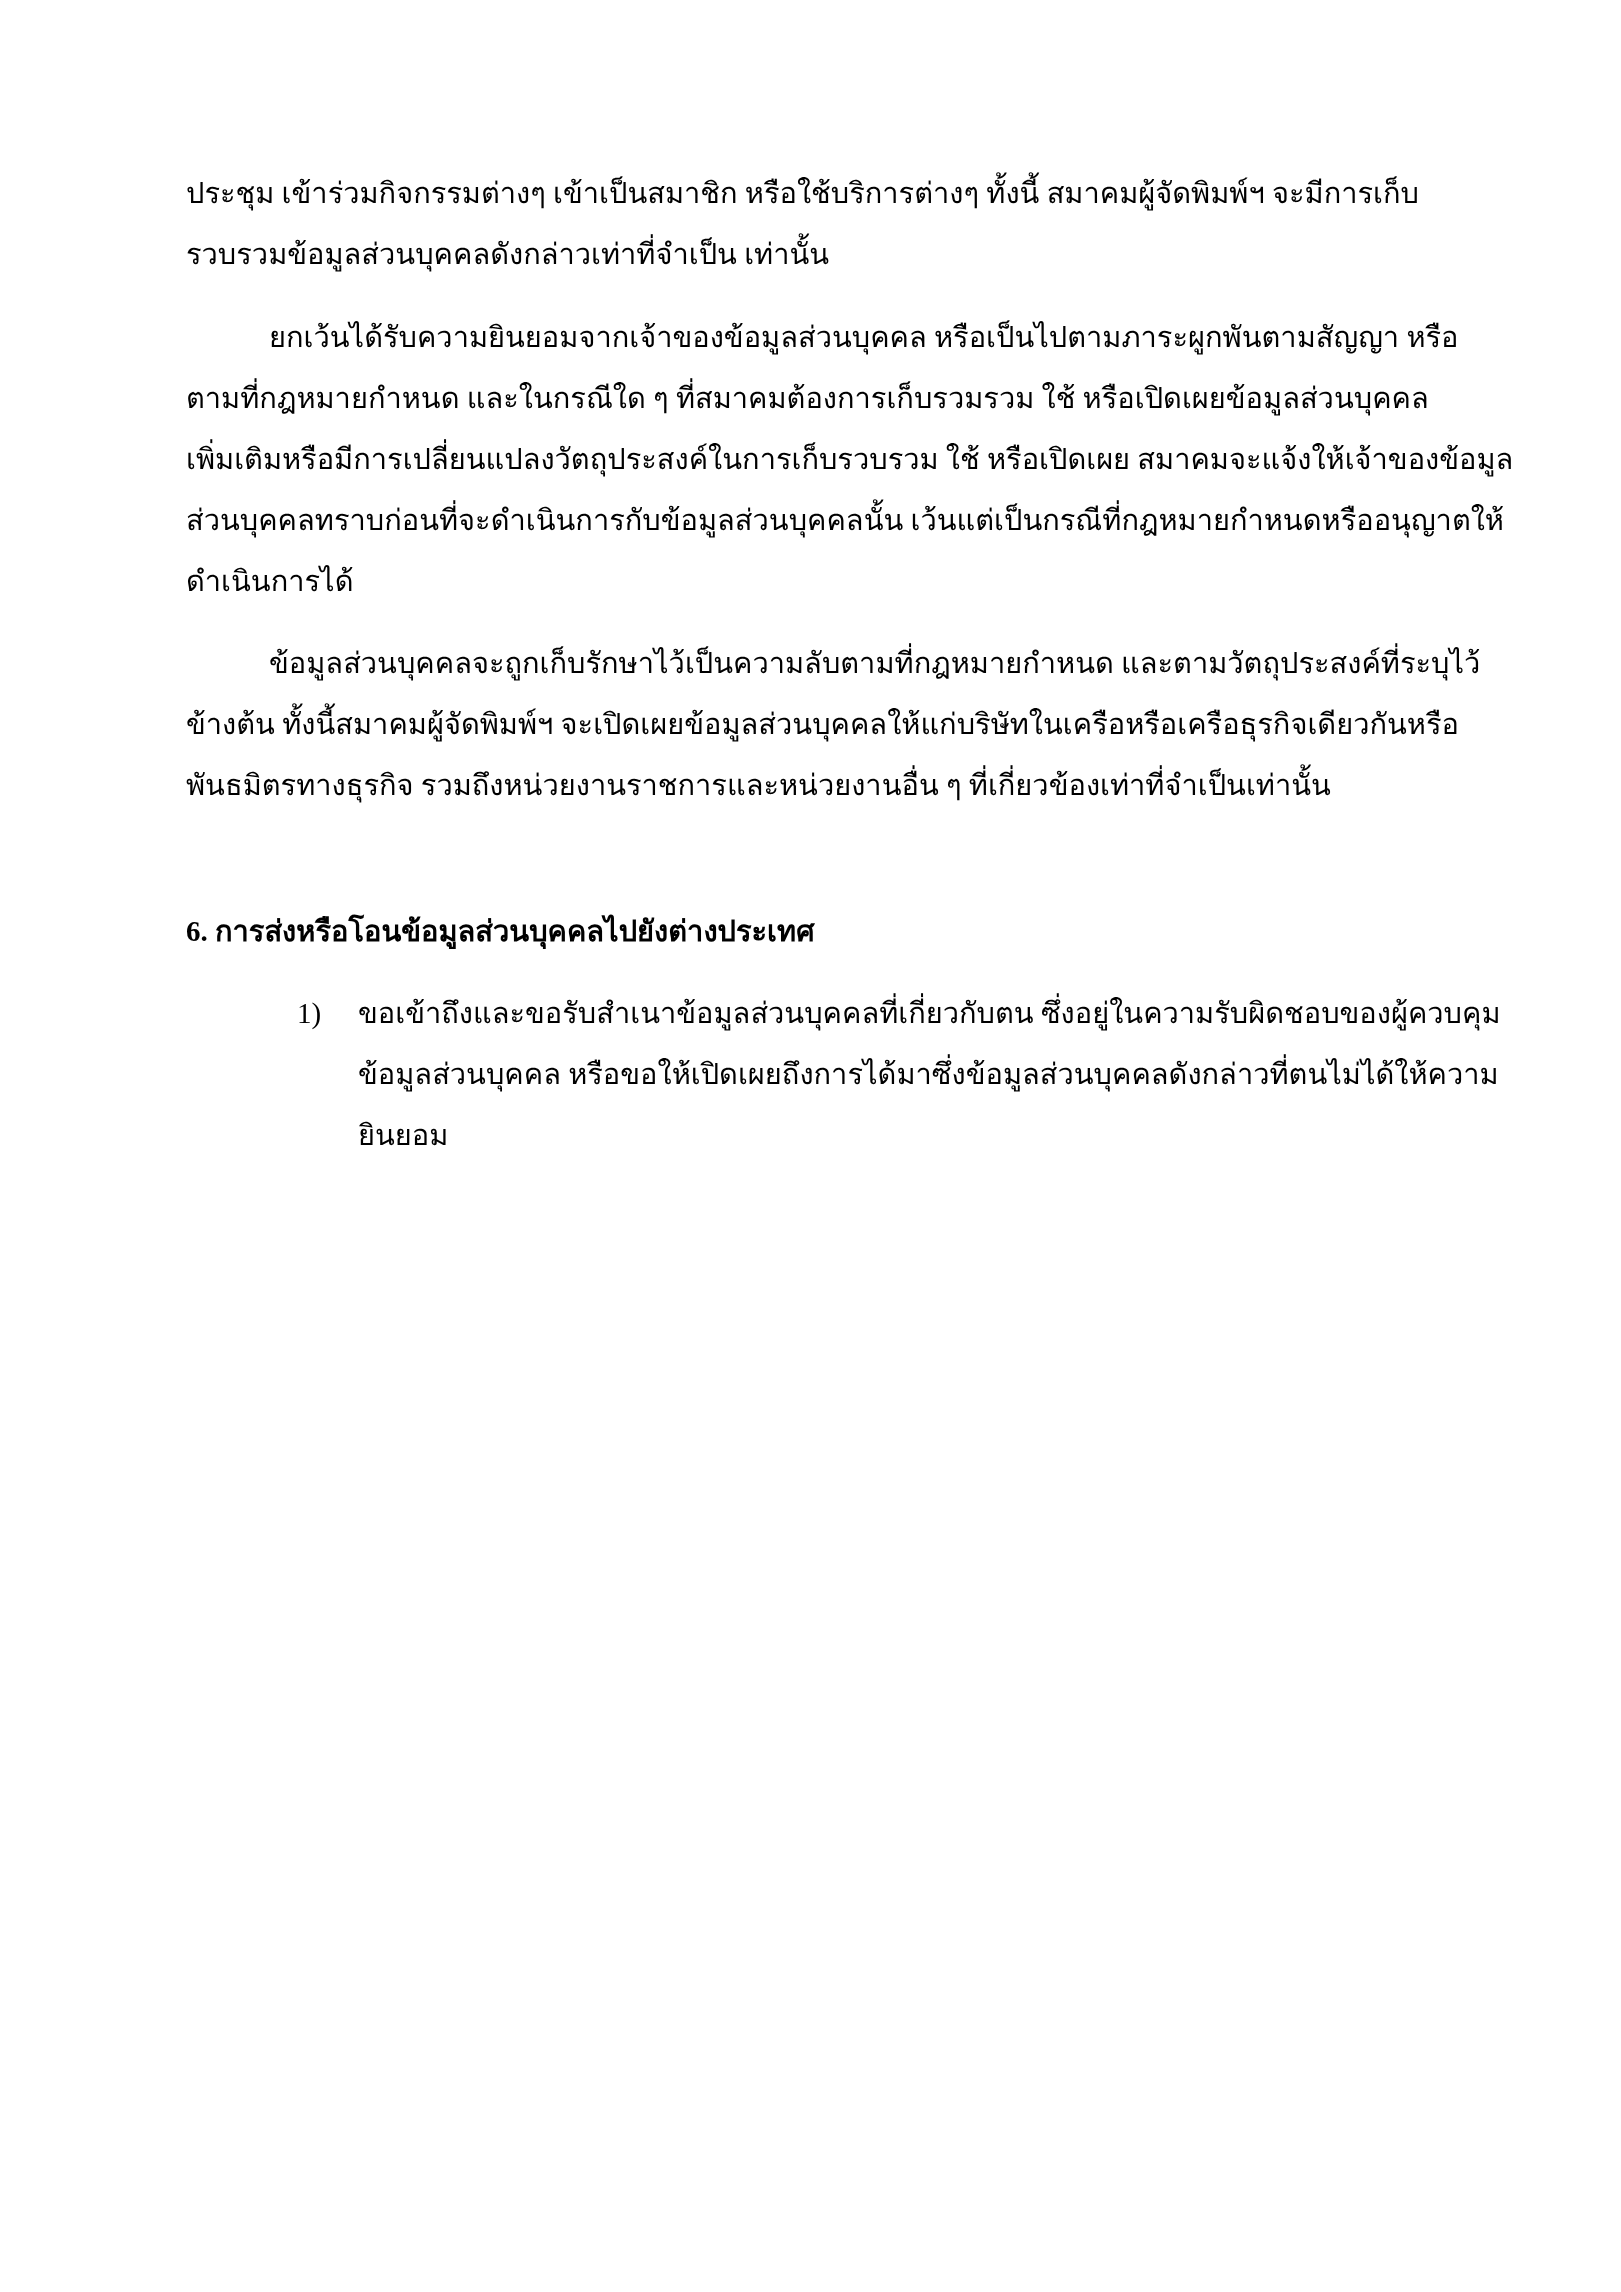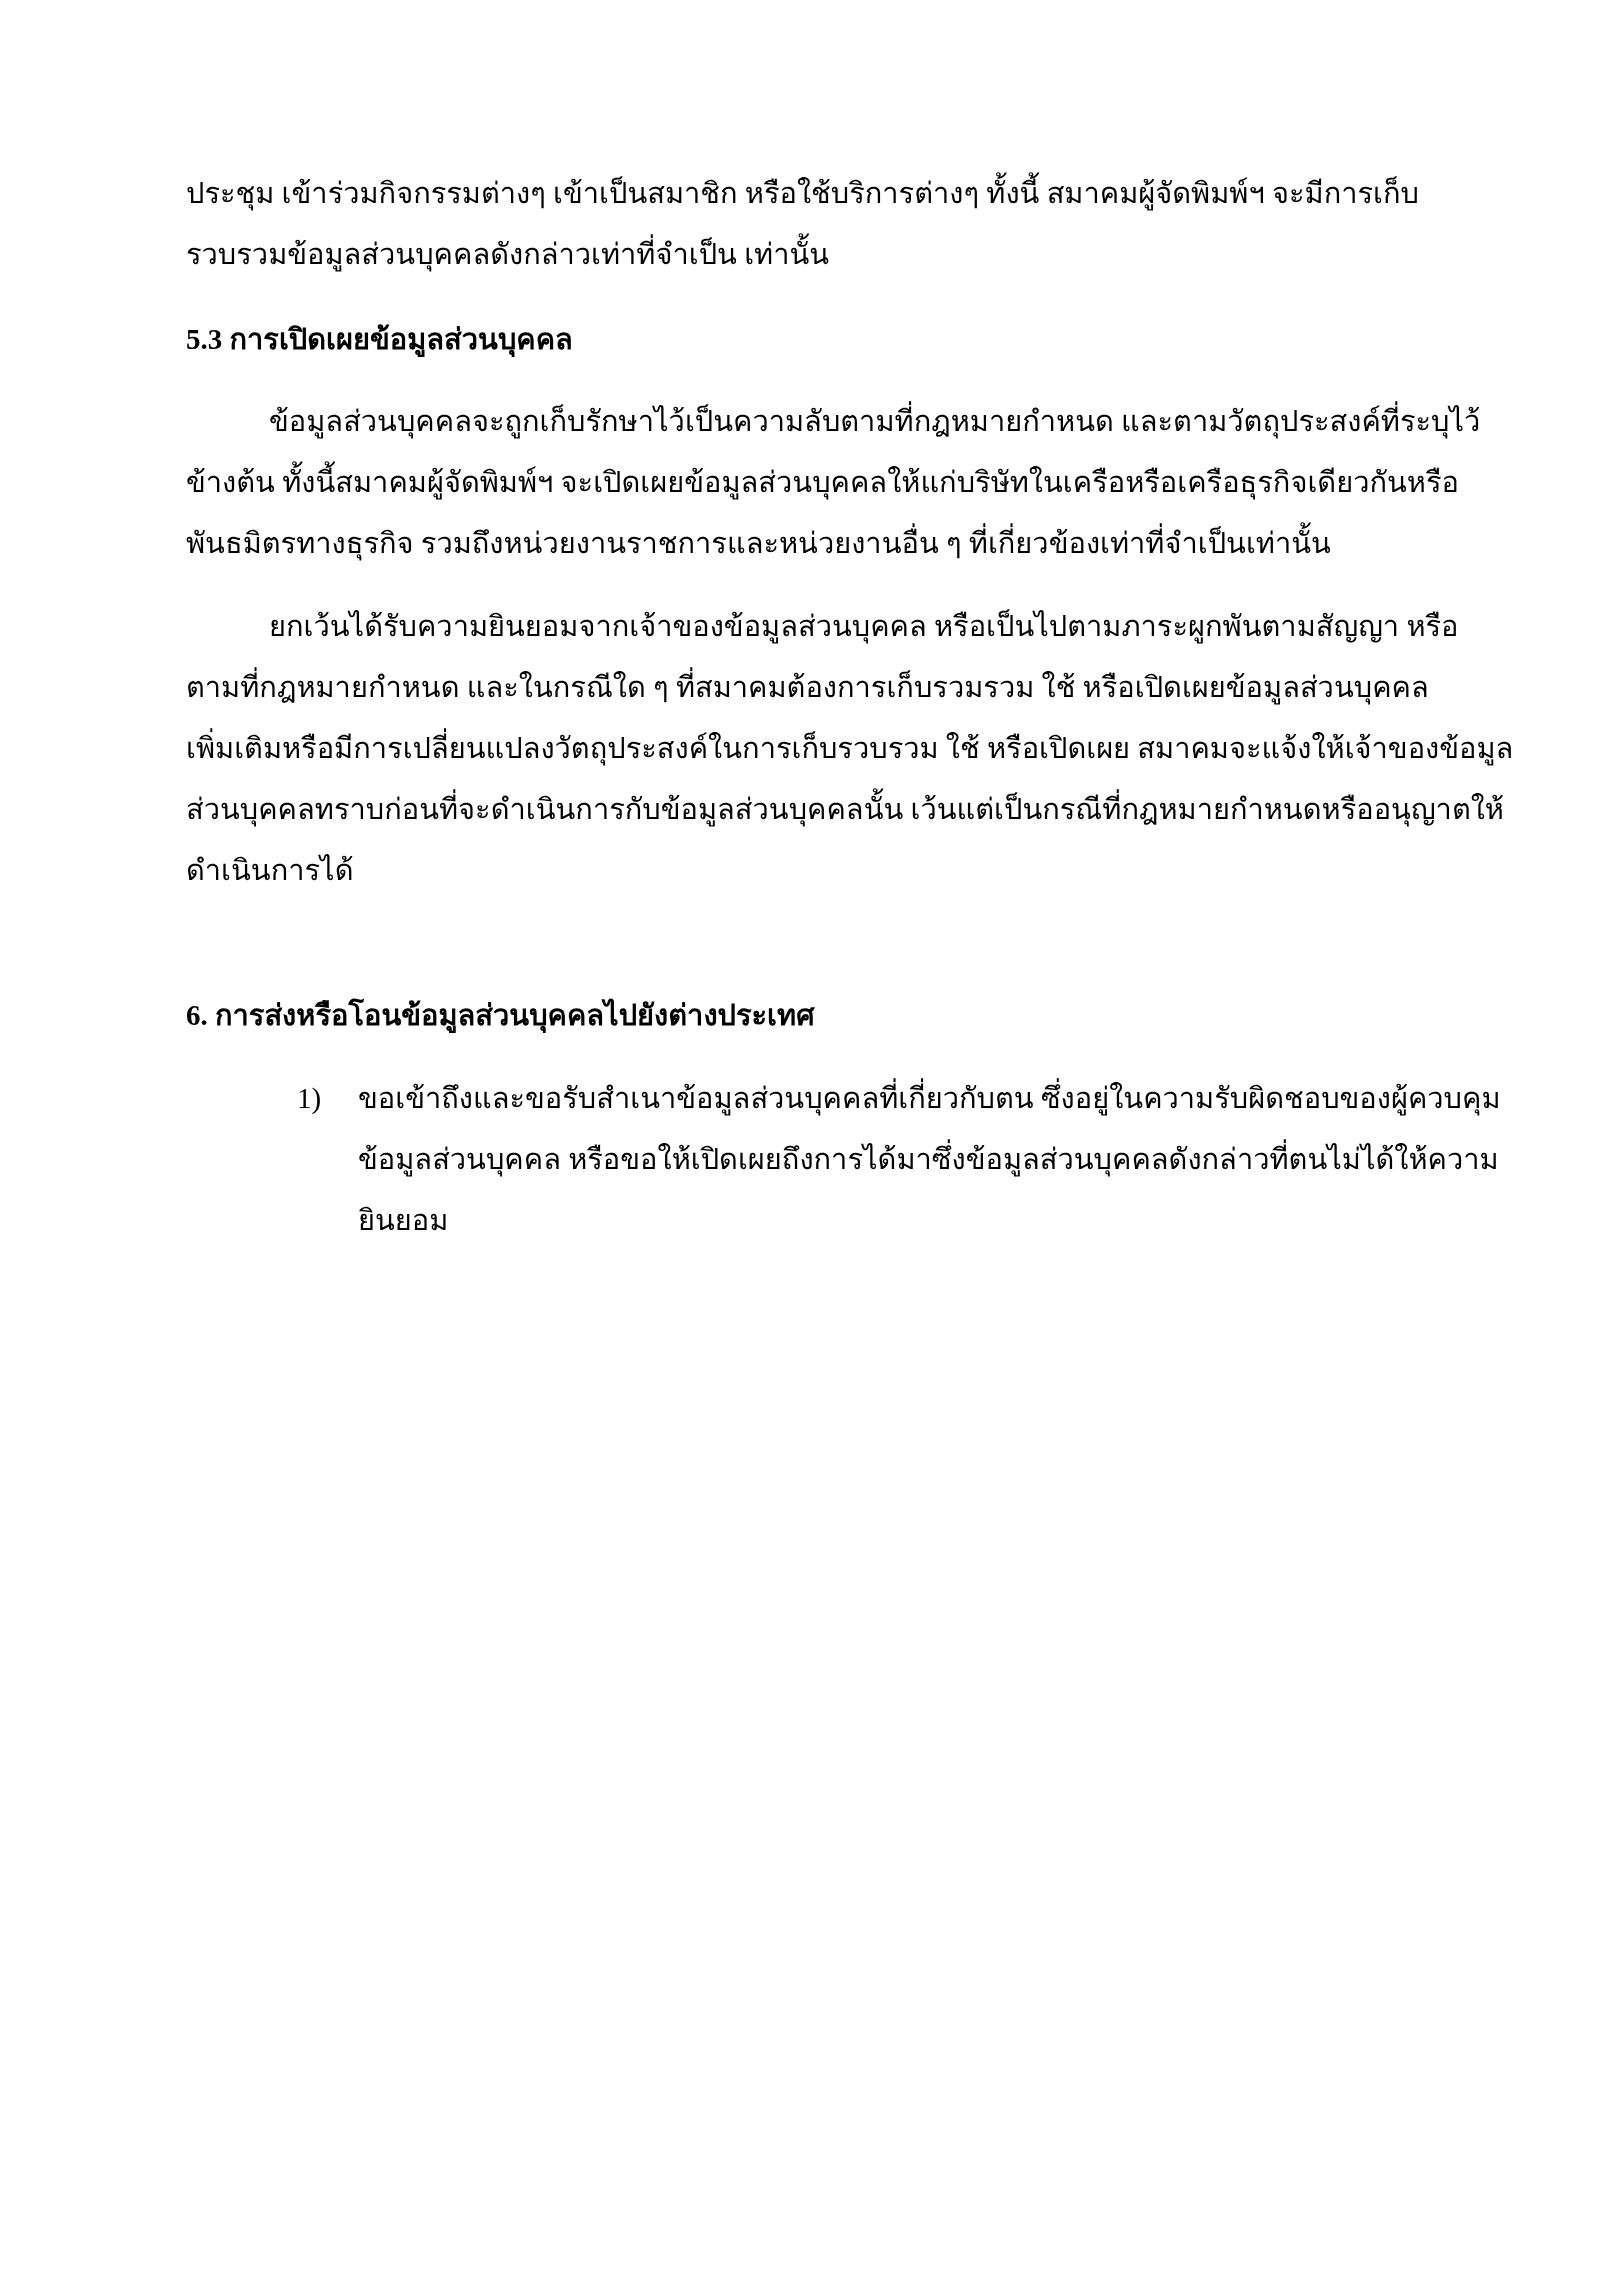--- a/index.html
+++ b/index.html
@@ -58,31 +58,30 @@
 </head>
 <body>
 
 <div class="page">
 
   <p class="para">ประชุม เข้าร่วมกิจกรรมต่างๆ เข้าเป็นสมาชิก หรือใช้บริการต่างๆ ทั้งนี้ สมาคมผู้จัดพิมพ์ฯ จะมีการเก็บ
 รวบรวมข้อมูลส่วนบุคคลดังกล่าวเท่าที่จำเป็น เท่านั้น</p>
 
 
 
-  <div class="heading">5.3 การเปิดเผยข้อมูลส่วนบุคคล</div>
-
-  <p class="para indent">ข้อมูลส่วนบุคคลจะถูกเก็บรักษาไว้เป็นความลับตามที่กฎหมายกำหนด และตามวัตถุประสงค์ที่ระบุไว้
-ข้างต้น ทั้งนี้สมาคมผู้จัดพิมพ์ฯ จะเปิดเผยข้อมูลส่วนบุคคลให้แก่บริษัทในเครือหรือเครือธุรกิจเดียวกันหรือ
-พันธมิตรทางธุรกิจ รวมถึงหน่วยงานราชการและหน่วยงานอื่น ๆ ที่เกี่ยวข้องเท่าที่จำเป็นเท่านั้น</p>
 
   <p class="para indent">ยกเว้นได้รับความยินยอมจากเจ้าของข้อมูลส่วนบุคคล หรือเป็นไปตามภาระผูกพันตามสัญญา หรือ
 ตามที่กฎหมายกำหนด และในกรณีใด ๆ ที่สมาคมต้องการเก็บรวมรวม ใช้ หรือเปิดเผยข้อมูลส่วนบุคคล
 เพิ่มเติมหรือมีการเปลี่ยนแปลงวัตถุประสงค์ในการเก็บรวบรวม ใช้ หรือเปิดเผย สมาคมจะแจ้งให้เจ้าของข้อมูล
 ส่วนบุคคลทราบก่อนที่จะดำเนินการกับข้อมูลส่วนบุคคลนั้น เว้นแต่เป็นกรณีที่กฎหมายกำหนดหรืออนุญาตให้
 ดำเนินการได้</p>
+
+  <p class="para indent">ข้อมูลส่วนบุคคลจะถูกเก็บรักษาไว้เป็นความลับตามที่กฎหมายกำหนด และตามวัตถุประสงค์ที่ระบุไว้
+ข้างต้น ทั้งนี้สมาคมผู้จัดพิมพ์ฯ จะเปิดเผยข้อมูลส่วนบุคคลให้แก่บริษัทในเครือหรือเครือธุรกิจเดียวกันหรือ
+พันธมิตรทางธุรกิจ รวมถึงหน่วยงานราชการและหน่วยงานอื่น ๆ ที่เกี่ยวข้องเท่าที่จำเป็นเท่านั้น</p>
 
   <div class="heading">
     <span>6. การส่งหรือโอนข้อมูลส่วนบุคคลไปยังต่างประเทศ</span>
   </div>
 
 
 
   <div class="rights-list">
 
     <div class="right-item">

